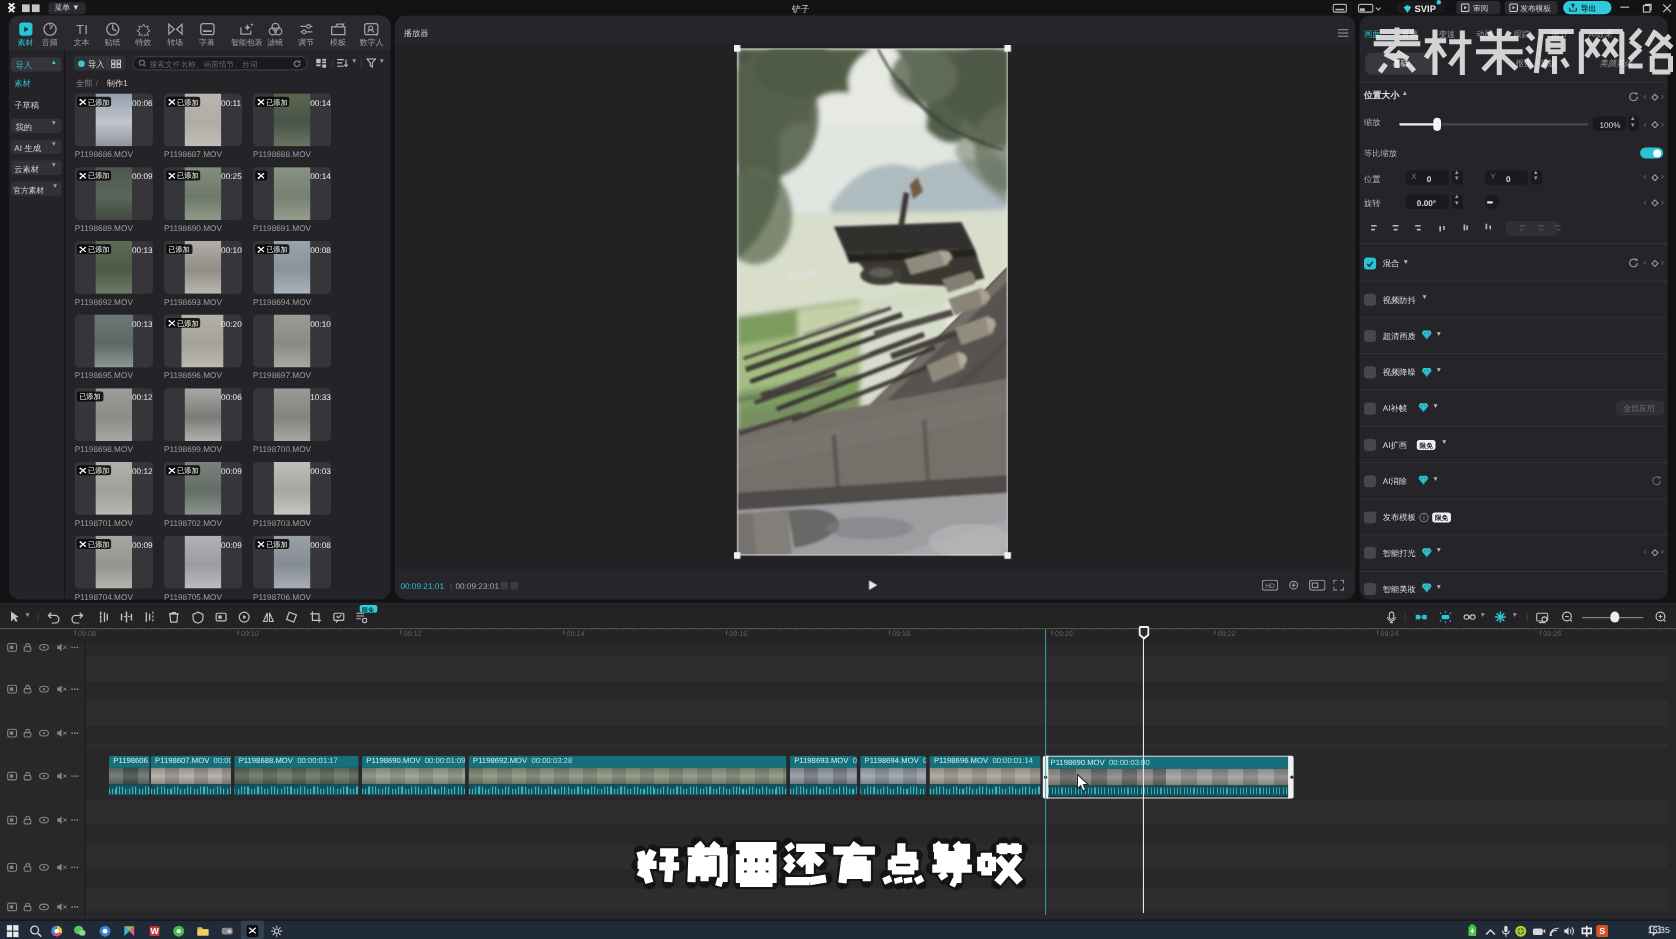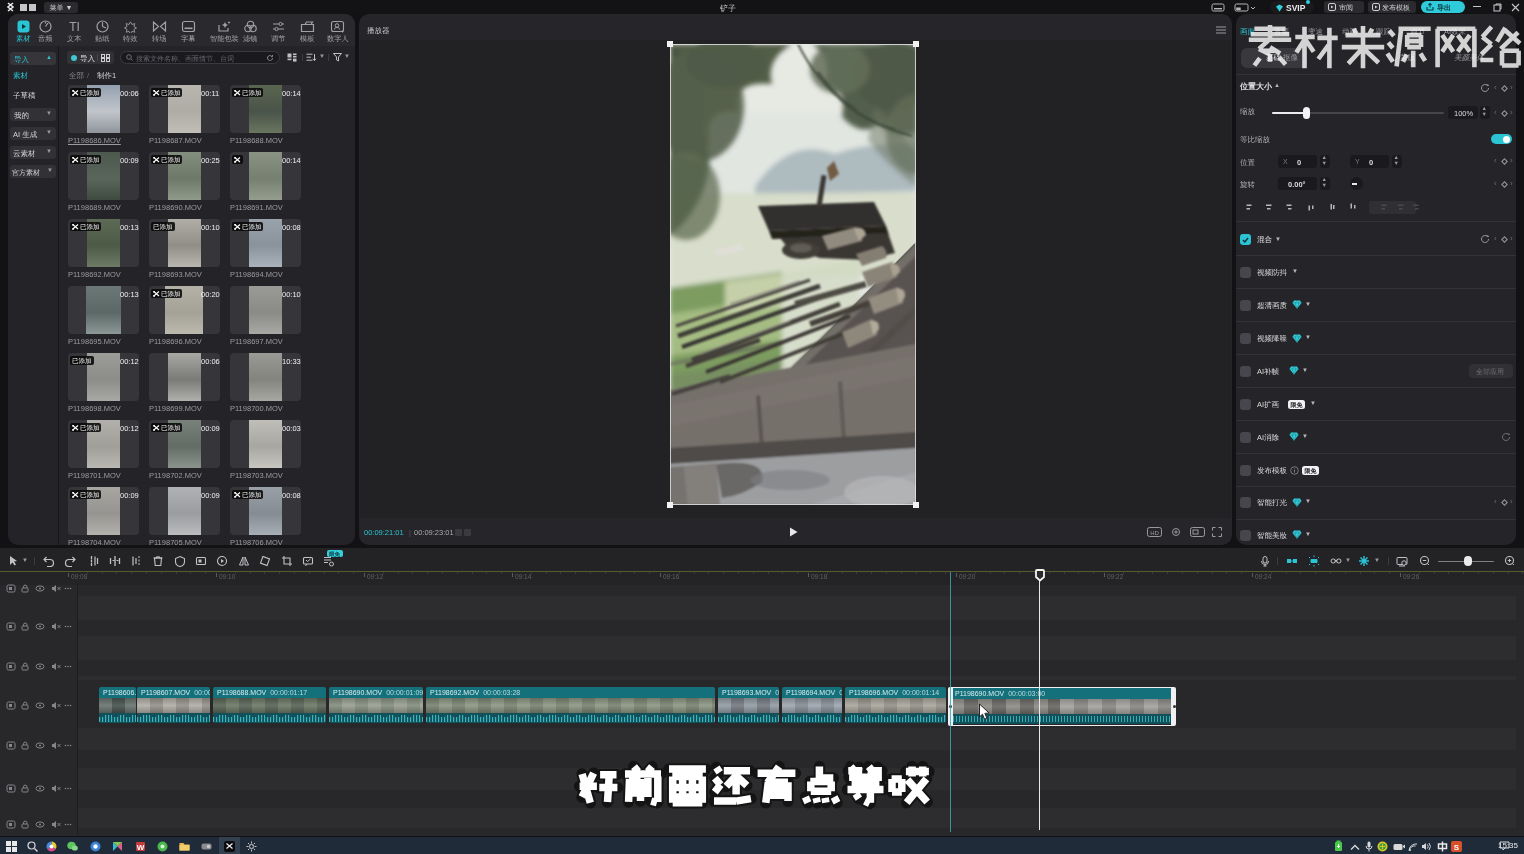--- a/index.html
+++ b/index.html
@@ -183,21 +183,21 @@
       <div class="abs" style="left:19px;top:0;width:33px;height:48px;background:linear-gradient(180deg,#93a0b0 0%,#c2c6cb 55%,#8f949c 100%);"></div>
     </div>
     <div class="abs" style="left:70px;top:88px;width:31px;height:9px;background:rgba(8,8,8,.88);border-radius:2px;"></div>
     <svg class="abs" style="left:72px;top:89.5px" width="7" height="6" viewBox="0 0 7 6">
       <path d="M0.8 0.5L6 5M6 0.5L0.8 5" stroke="#fff" stroke-width="1.1"></path>
       <circle cx="1" cy="5" r="0.9" fill="#fff"></circle>
       <circle cx="1" cy="0.8" r="0.9" fill="#fff"></circle>
     </svg>
     <div class="t" style="left:80px;top:89.2px;font-size:6.5px;color:#fff;">已添加</div>
     <div class="t" style="left:120px;top:89px;font-size:7.5px;color:#f0f0f2;">00:06</div>
-    <div class="t" style="left:68px;top:136px;font-size:7.5px;color:#9c9ca0;text-decoration:underline;">P1198686.MOV</div>
+    <div class="t" style="left:68px;top:136px;font-size:7.5px;color:#9c9ca0;">P1198686.MOV</div>
     <div class="abs" style="left:149px;top:85px;width:71px;height:48px;background:#35353a;border-radius:4px;overflow:hidden;">
       <div class="abs" style="left:19px;top:0;width:33px;height:48px;background:linear-gradient(180deg,#b8b6ae 0%,#aeaca4 55%,#c0beb6 100%);"></div>
     </div>
     <div class="abs" style="left:151px;top:88px;width:31px;height:9px;background:rgba(8,8,8,.88);border-radius:2px;"></div>
     <svg class="abs" style="left:153px;top:89.5px" width="7" height="6" viewBox="0 0 7 6">
       <path d="M0.8 0.5L6 5M6 0.5L0.8 5" stroke="#fff" stroke-width="1.1"></path>
       <circle cx="1" cy="5" r="0.9" fill="#fff"></circle>
       <circle cx="1" cy="0.8" r="0.9" fill="#fff"></circle>
     </svg>
     <div class="t" style="left:161px;top:89.2px;font-size:6.5px;color:#fff;">已添加</div>
@@ -507,21 +507,21 @@
 <div class="pane" style="left:1236px;top:14px;width:280px;height:531px;background:#252529;"></div>
     <div class="t" style="left:1240px;top:27px;font-size:7.5px;color:#2ac4d4;">画面</div>
     <div class="t" style="left:1274px;top:27px;font-size:7.5px;color:#9a9a9e;">音频</div>
     <div class="t" style="left:1308px;top:27px;font-size:7.5px;color:#9a9a9e;">变速</div>
     <div class="t" style="left:1342px;top:27px;font-size:7.5px;color:#9a9a9e;">动画</div>
     <div class="t" style="left:1376px;top:27px;font-size:7.5px;color:#9a9a9e;">跟踪</div>
     <div class="t" style="left:1410px;top:27px;font-size:7.5px;color:#9a9a9e;">调节</div>
     <div class="t" style="left:1444px;top:27px;font-size:7.5px;color:#9a9a9e;">AI效果</div>
     <div class="abs" style="left:1241px;top:48px;width:66px;height:20px;background:#38383d;border-radius:6px;"></div>
     <div class="t" style="left:1266px;top:53px;font-size:7.5px;color:#e6e6e9;">基础</div>
-    <div class="t" style="left:1283px;top:53px;font-size:7.5px;color:#9a9a9e;">抠像</div>
+    <div class="t" style="left:1378px;top:53px;font-size:7.5px;color:#9a9a9e;">抠像</div>
     <div class="t" style="left:1400px;top:53px;font-size:7.5px;color:#9a9a9e;">蒙版</div>
     <div class="t" style="left:1454px;top:53px;font-size:7.5px;color:#9a9a9e;font-style:italic;">美颜美体</div>
     <div class="abs" style="left:1236px;top:74px;width:280px;height:1px;background:#333338;"></div>
     <div class="t" style="left:1240px;top:81px;font-size:8px;font-weight:bold;color:#e2e2e5;">位置大小</div>
     <div class="t" style="left:1274px;top:82px;font-size:6px;color:#b8b8bb;">▲</div>
     <svg class="abs" style="left:1480px;top:83px" width="10" height="10" viewBox="0 0 10 10">
       <path d="M8.5 5a3.5 3.5 0 1 1-1.2-2.6" stroke="#9a9a9e" fill="none"></path>
       <path d="M7 1l0.5 1.6L9 2.2" stroke="#9a9a9e" fill="none"></path>
     </svg>
     <div class="t" style="left:1494px;top:82.5px;font-size:8px;color:#707075;">‹</div>

